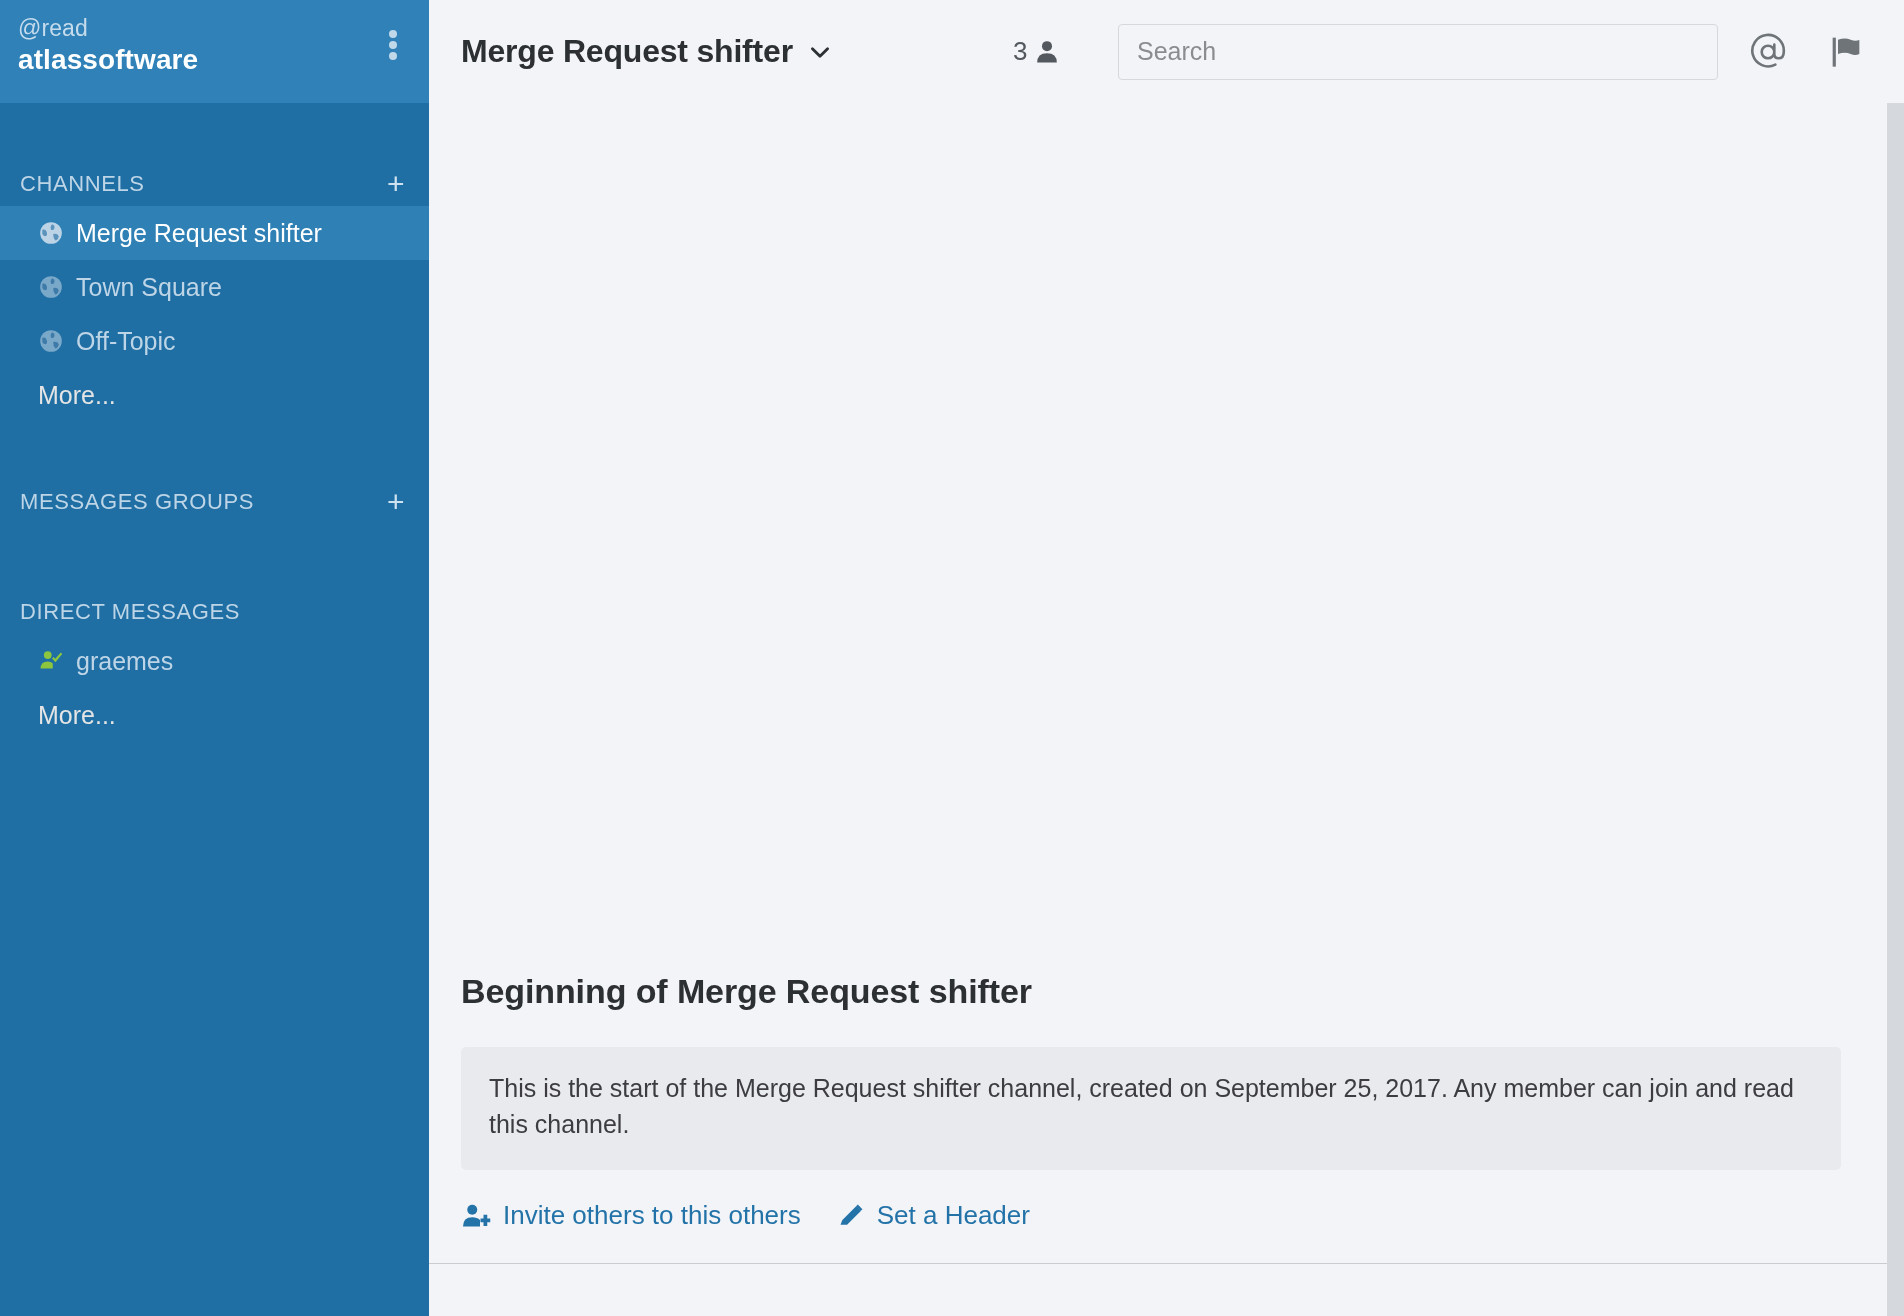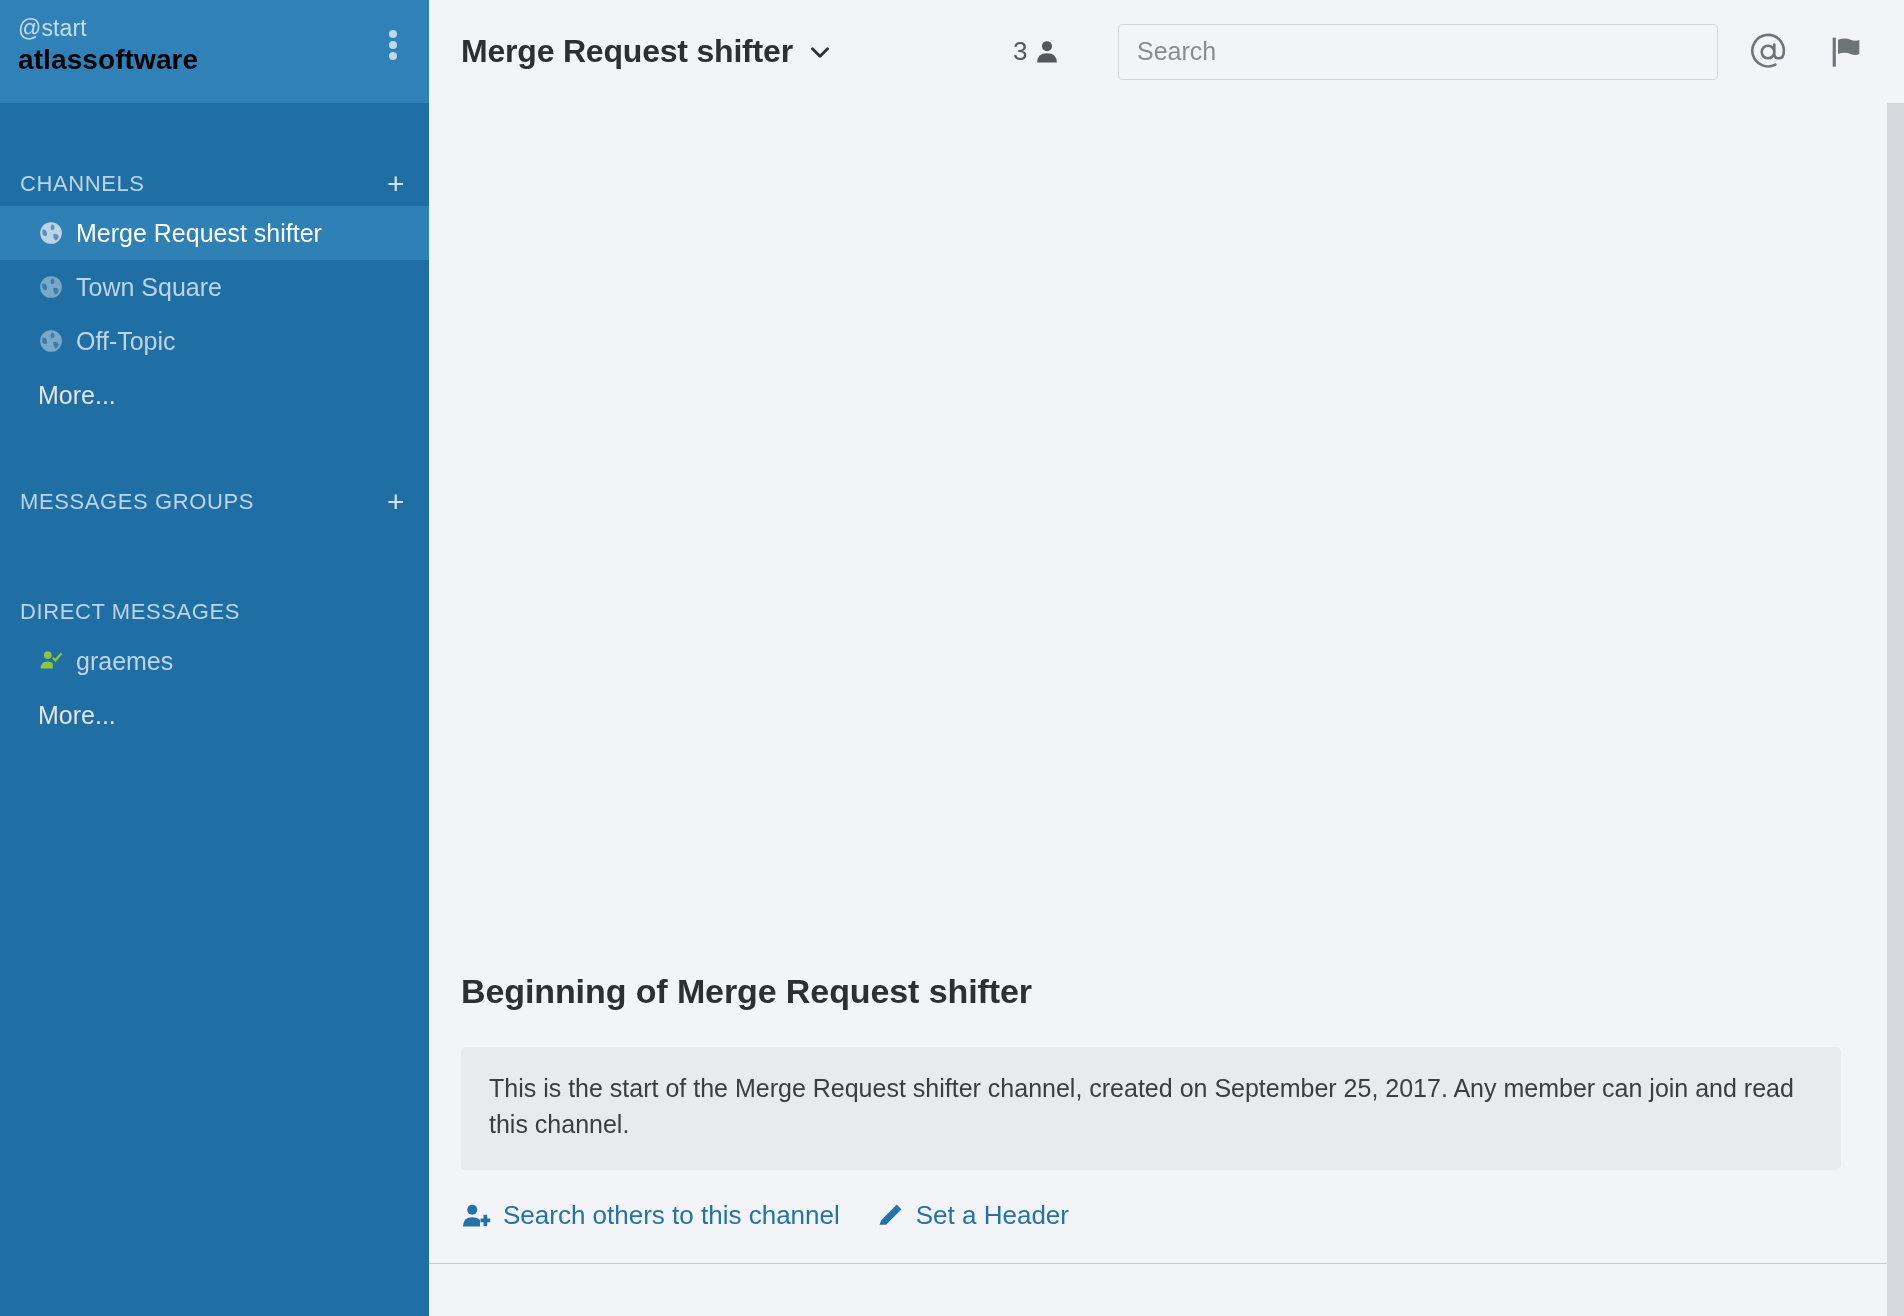--- a/index.html
+++ b/index.html
@@ -40,21 +40,21 @@
     justify-content: space-between;
   }
   .team-header-text { display: flex; flex-direction: column; line-height: 1.1; }
   .team-user {
     color: #c6dcec;
     font-size: 23px;
     font-weight: 400;
     letter-spacing: 0.1px;
   }
   .team-name {
-    color: #000000;
+    color: #ffffff;
     font-size: 28px;
     font-weight: 700;
     margin-top: 4px;
     letter-spacing: 0.1px;
   }
   .dots-menu {
     width: 28px;
     height: 38px;
     display: flex;
     flex-direction: column;
@@ -297,21 +297,21 @@
 </style>
 </head>
 <body>
 
 <div id="app">
 
   <div class="sidebar">
 
     <div class="team-header">
       <div class="team-header-text">
-        <span class="team-user">@start</span>
+        <span class="team-user">@read</span>
         <span class="team-name">atlassoftware</span>
       </div>
       <div class="dots-menu">
         <span></span>
         <span></span>
         <span></span>
       </div>
     </div>
 
     <div class="sidebar-body">
@@ -419,21 +419,21 @@
       <div class="intro">
         <div class="intro-title">Beginning of Merge Request shifter</div>
         <div class="intro-desc">This is the start of the Merge Request shifter channel, created on September 25, 2017. Any member can join and read this channel.</div>
         <div class="intro-actions">
           <a class="action-link">
             <svg class="ic" width="30" height="30" viewBox="0 0 24 24">
               <circle cx="9" cy="7" r="4" fill="#2373a8"></circle>
               <path d="M1.6 20.4 Q1.6 13 9 13 Q13 13 15.2 15.2 L15.2 20.4 Z" fill="#2373a8"></path>
               <path d="M18 11 L21 11 L21 14 L23.4 14 L23.4 17 L21 17 L21 20 L18 20 L18 17 L15.6 17 L15.6 14 L18 14 Z" fill="#2373a8"></path>
             </svg>
-            <span>Search others to this channel</span>
+            <span>Invite others to this others</span>
           </a>
           <a class="action-link">
             <svg class="ic" width="28" height="28" viewBox="0 0 24 24">
               <path d="M3 19.6 L4.6 15.4 L16.6 3.4 L20.6 7.4 L8.6 19.4 Z" fill="#2373a8"></path>
               <path d="M17.8 2.2 L21.8 6.2 L20.4 7.6 L16.4 3.6 Z" fill="#2373a8"></path>
             </svg>
             <span>Set a Header</span>
           </a>
         </div>
       </div>

